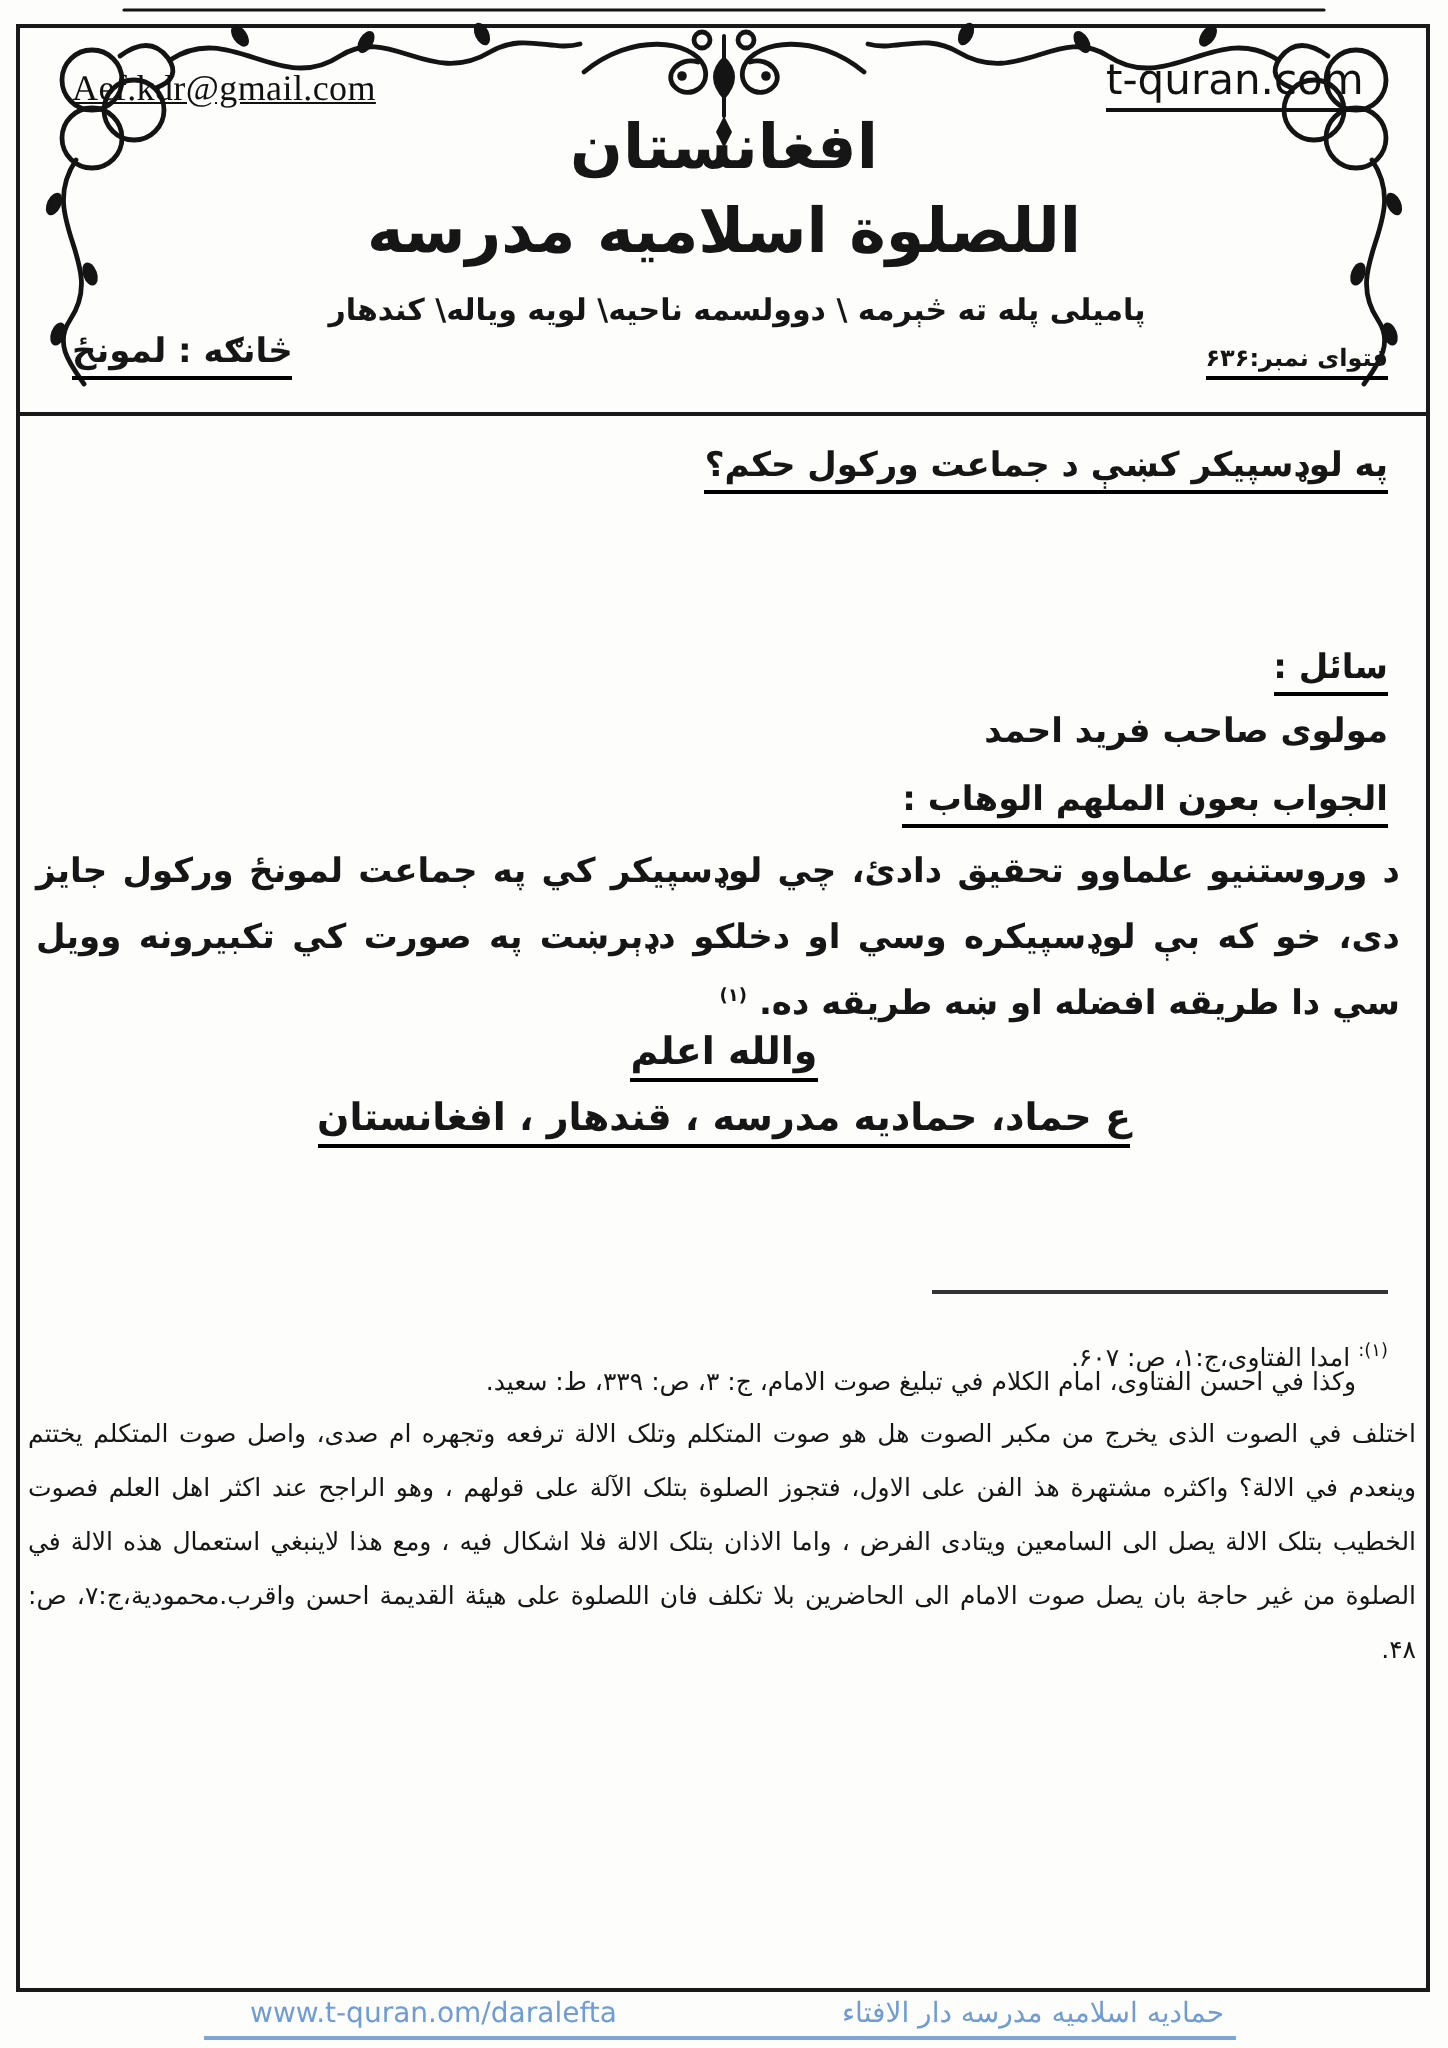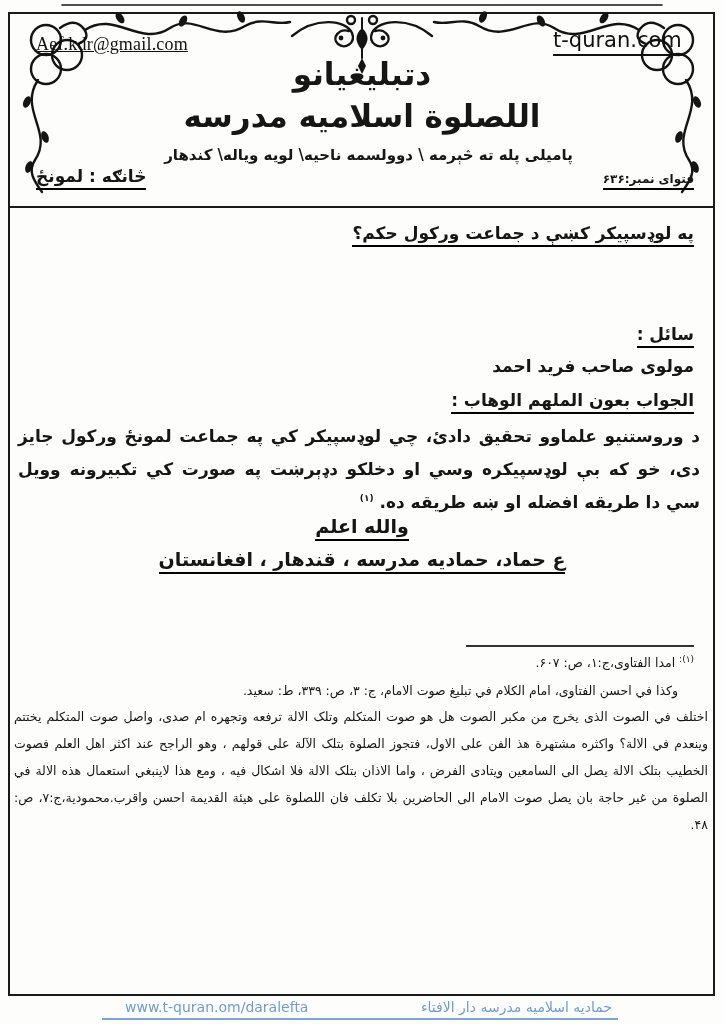--- a/index.html
+++ b/index.html
@@ -78,21 +78,21 @@
       <circle cx="351" cy="20" r="4"></circle>
       <circle cx="373" cy="20" r="4"></circle>
       <path d="M362,58 l-4,8 l4,8 l4,-8 z" fill="#141414" stroke="none"></path>
     </g>
   </svg>
 
   <a class="abs email" style="left:36px; top:34px;">Aef.kdr@gmail.com</a>
 
   <a class="abs site" style="left:553px; top:28px;">t-quran.com</a>
 
-  <div class="abs title rtl" style="left:0; top:56px;">دتبلیغیانو</div>
+  <div class="abs title rtl" style="left:0; top:56px;">افغانستان</div>
 
   <div class="abs subtitle rtl" style="left:0; top:98px;">اللصلوة اسلاميه مدرسه</div>
 
   <div class="abs address rtl" style="left:0; top:146px;padding-left:13px;">پامیلی پله ته څېرمه \ دوولسمه ناحیه\ لویه ویاله\ کندهار</div>
 
   <div class="abs meta rtl u2" style="right:30px; top:172px;">فتوای نمبر:۶۳۶</div>
 
   <div class="abs meta rtl u2" style="left:36px; top:166px; font-size:17px;">څانګه : لمونځ</div>
 
   <div class="abs hr" style="left:10px; right:10px; top:206px;"></div>
@@ -113,21 +113,21 @@
   <div class="abs center-line" style="left:0; top:515px;">
     <span class="u2 rtl">والله اعلم</span>
   </div>
 
   <div class="abs center-line" style="left:0; top:548px;">
     <span class="u2 rtl">ع حماد، حمادیه مدرسه ، قندهار ، افغانستان</span>
   </div>
 
   <div class="abs fnrule" style="right:30px; width:228px; top:645px;"></div>
 
-  <div class="abs fn rtl" style="right:30px; top:652px;text-align:right;">
+  <div class="abs fn rtl" style="right:30px; top:668px;text-align:right;">
     <sup class="fnm">(١):</sup>
     <span>امدا الفتاوی،ج:۱، ص: ۶۰۷.</span>
   </div>
 
   <div class="abs fn rtl" style="right:46px; top:680px;">وکذا في احسن الفتاوی، امام الکلام في تبلیغ صوت الامام، ج: ۳، ص: ۳۳۹، ط: سعید.</div>
 
   <div class="abs fnpara rtl" style="right:16px; left:14px; top:704px;">اختلف في الصوت الذی یخرج من مکبر الصوت هل هو صوت المتکلم وتلک الالة ترفعه وتجهره ام صدی، واصل صوت المتکلم یختتم وینعدم في الالة؟ واکثره مشتهرة هذ الفن علی الاول، فتجوز الصلوة بتلک الآلة علی قولهم ، وهو الراجح عند اکثر اهل العلم فصوت الخطیب بتلک الالة یصل الی السامعین ویتادی الفرض ، واما الاذان بتلک الالة فلا اشکال فیه ، ومع هذا لاینبغي استعمال هذه الالة في الصلوة من غیر حاجة بان یصل صوت الامام الی الحاضرین بلا تکلف فان اللصلوة علی هیئة القدیمة احسن واقرب.محمودیة،ج:۷، ص: ۴۸.</div>
 
   <a class="abs footer-link" style="left:104px; top:999px;">www.t-quran.om/daralefta</a>
 

